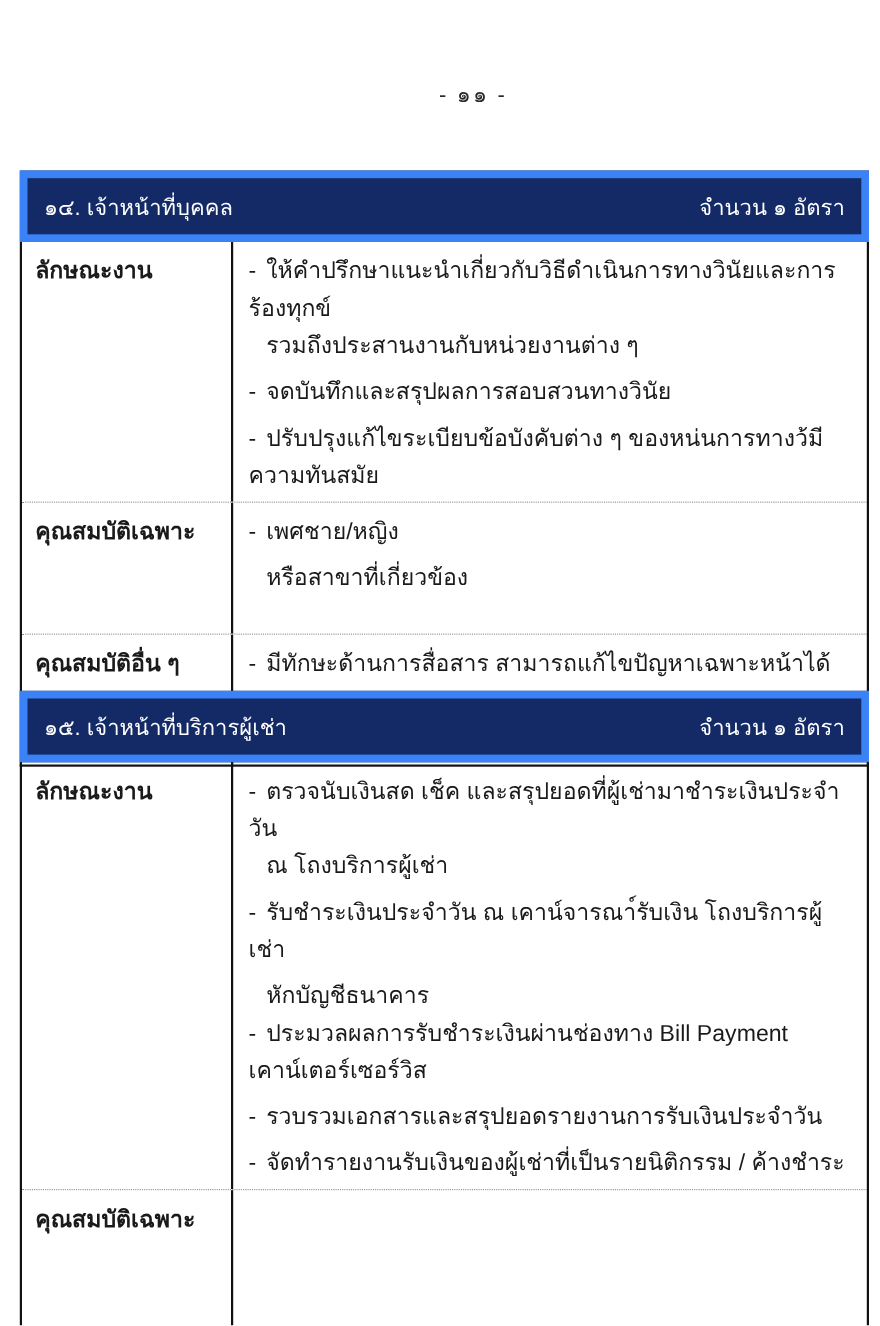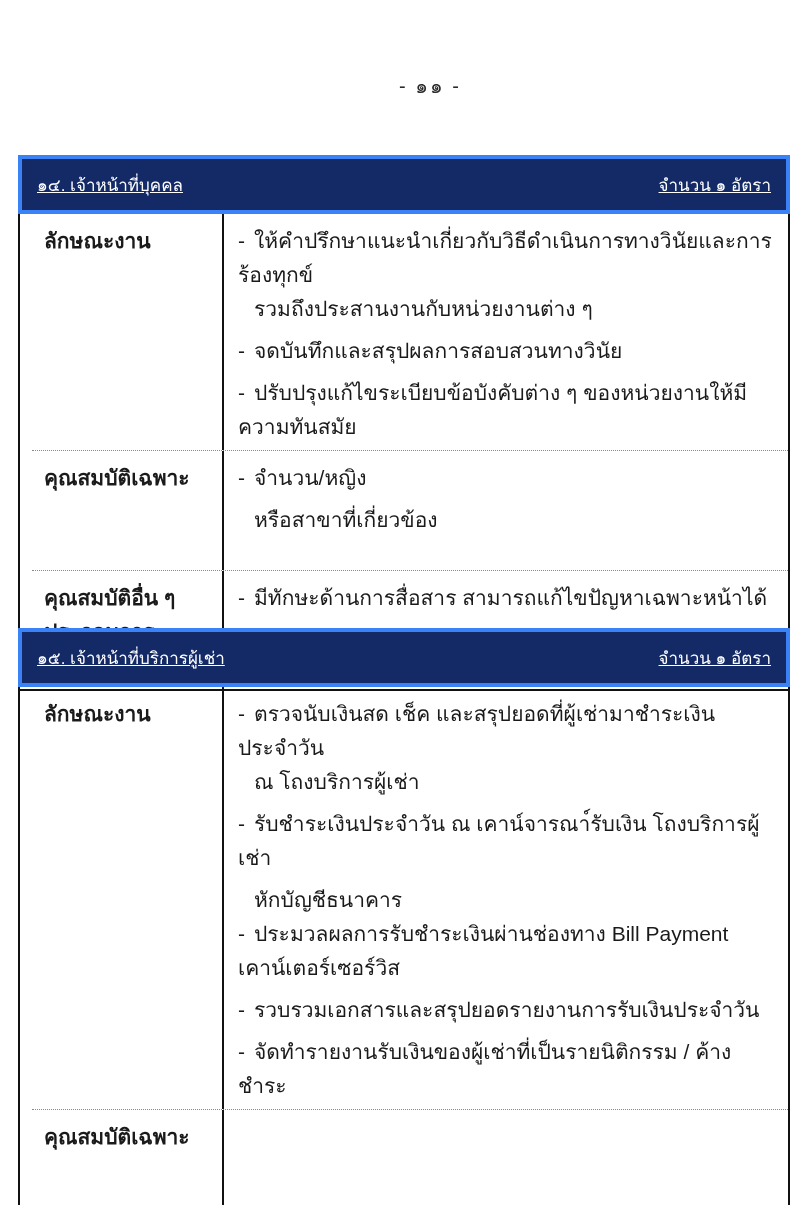--- a/index.html
+++ b/index.html
@@ -29,35 +29,33 @@
   }
   .job-table {
     position: absolute;
     left: 18px;
     width: 772px;
   }
   .job-table.t1 { top: 155px; }
   .job-table.t2 { top: 628px; }
   .table-header {
     background: #132a66;
-    border: 4px solid #3b82f6;
+    border: 7px solid #3b82f6;
     color: #ffffff;
     height: 51px;
     display: flex;
     align-items: center;
     justify-content: space-between;
     padding: 0 15px;
-    font-size: 17px;
+    font-size: 20px;
     box-sizing: content-box;
-    text-decoration: underline;
   }
   .table-body {
     border: 2px solid #111111;
     border-top: none;
-    padding-left: 12px;
   }
   .row {
     display: flex;
     box-sizing: border-box;
   }
   .row + .row { border-top: 1px dotted #8a8a8a; }
   .t1 .row1 { min-height: 168px; }
   .t1 .row2 { min-height: 120px; }
   .t1 .row3 { min-height:  90px; }
   .t2 .row1 { min-height: 280px; }
@@ -108,32 +106,32 @@
         </div>
         <div class="content-cell">
           <div class="item">
             <div class="line first"><span class="dash">-</span><span>ให้คำปรึกษาแนะนำเกี่ยวกับวิธีดำเนินการทางวินัยและการร้องทุกข์</span></div>
             <div class="line cont"><span>รวมถึงประสานงานกับหน่วยงานต่าง ๆ</span></div>
           </div>
           <div class="item">
             <div class="line first"><span class="dash">-</span><span>จดบันทึกและสรุปผลการสอบสวนทางวินัย</span></div>
           </div>
           <div class="item">
-            <div class="line first"><span class="dash">-</span><span>ปรับปรุงแก้ไขระเบียบข้อบังคับต่าง ๆ ของหน่วยงานให้มีความทันสมัย</span></div>
+            <div class="line first"><span class="dash">-</span><span>ปรับปรุงแก้ไขระเบียบข้อบังคับต่าง ๆ ของหน่นการทางว้มีความทันสมัย</span></div>
           </div>
         </div>
       </div>
 
       <div class="row row2">
         <div class="label-cell">
           <div>คุณสมบัติเฉพาะ</div>
         </div>
         <div class="content-cell">
           <div class="item">
-            <div class="line first"><span class="dash">-</span><span>จำนวน/หญิง</span></div>
+            <div class="line first"><span class="dash">-</span><span>เพศชาย/หญิง</span></div>
           </div>
           <div class="item">
             <div class="line cont"><span>หรือสาขาที่เกี่ยวข้อง</span></div>
           </div>
         </div>
       </div>
 
       <div class="row row3">
         <div class="label-cell">
           <div>คุณสมบัติอื่น ๆ</div>

